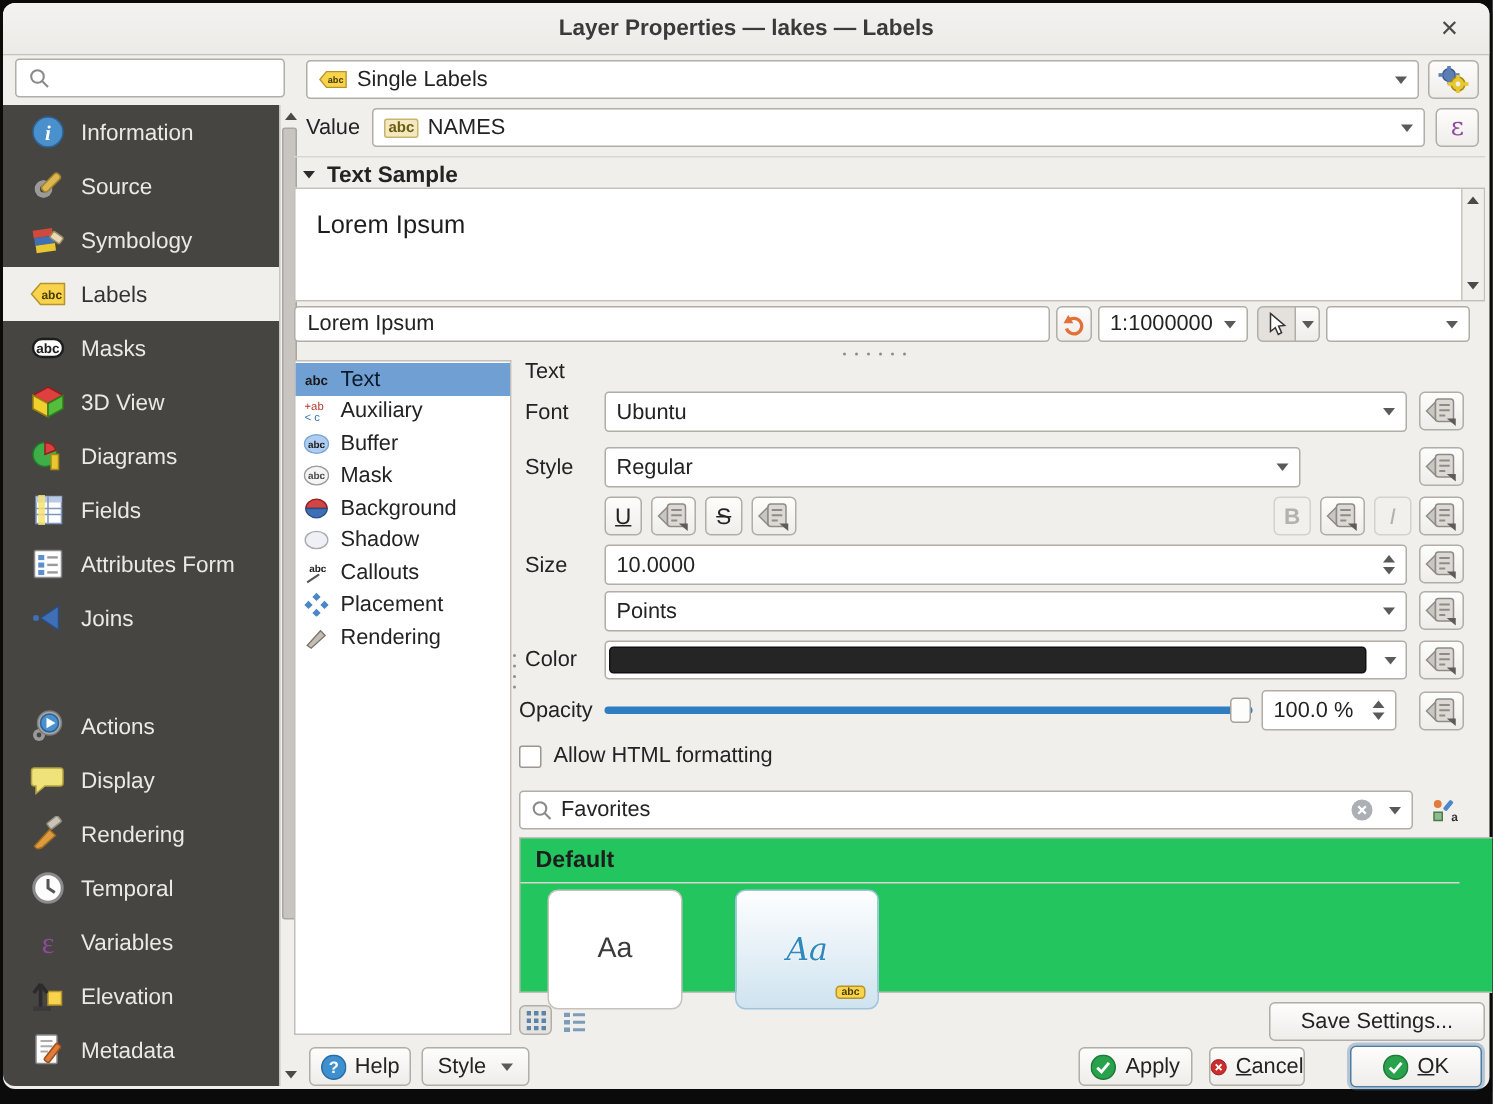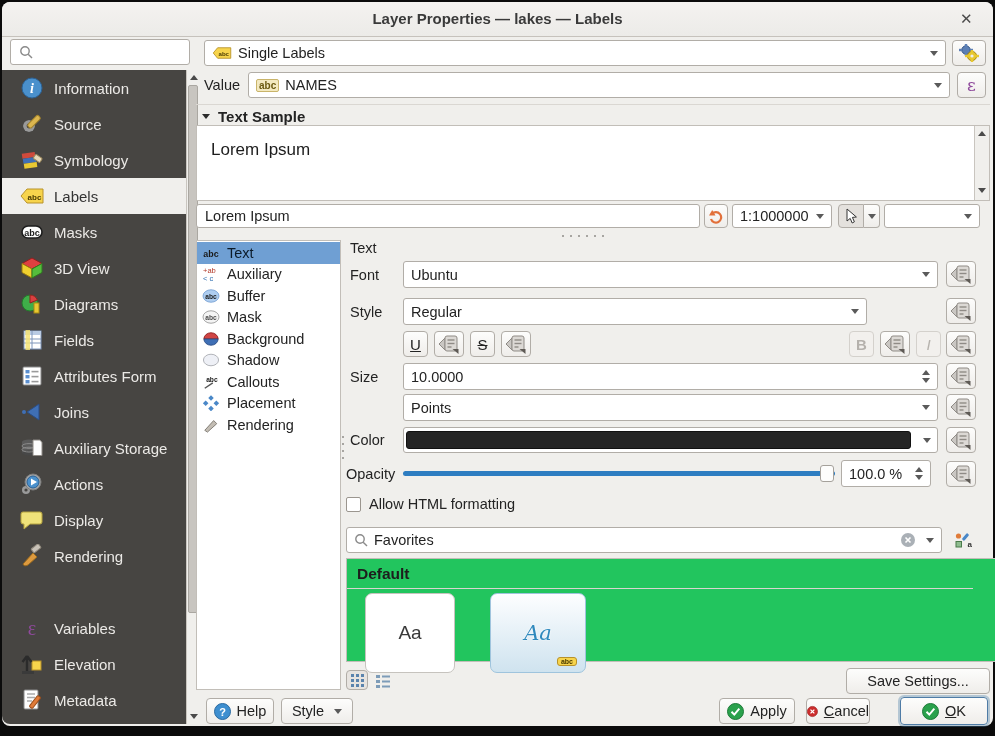--- a/index.html
+++ b/index.html
@@ -154,31 +154,20 @@
         </svg>
       <span>Attributes Form</span>
     </div>
     <div class="sbi" style="top:324px">
       <svg width="24" height="24" viewBox="0 0 24 24">
           <polygon points="19,4 7,12 19,20" fill="#3f6fb5" stroke="#2a4d85"></polygon>
           <circle cx="4" cy="12" r="2" fill="#3f6fb5"></circle>
         </svg>
       <span>Joins</span>
     </div>
-    <div class="sbi" style="top:360px">
-      <svg width="24" height="24" viewBox="0 0 24 24">
-          <ellipse cx="9" cy="6" rx="7" ry="2.6" fill="#5a5a5a"></ellipse>
-          <rect x="2" y="6" width="14" height="11" fill="#5a5a5a"></rect>
-          <ellipse cx="9" cy="17" rx="7" ry="2.6" fill="#474747"></ellipse>
-          <ellipse cx="9" cy="10" rx="7" ry="2.4" fill="none" stroke="#8a8a8a"></ellipse>
-          <ellipse cx="9" cy="13.6" rx="7" ry="2.4" fill="none" stroke="#8a8a8a"></ellipse>
-          <path d="M13 4 h7 l2 2.5 v13 h-9 z" fill="#fdfdfd" stroke="#8f8b86"></path>
-        </svg>
-      <span>Auxiliary Storage</span>
-    </div>
     <div class="sbi" style="top:396px">
       <svg width="24" height="24" viewBox="0 0 24 24">
           <circle cx="6" cy="18" r="4" fill="#9a9a9a"></circle>
           <circle cx="6" cy="18" r="1.6" fill="#474542"></circle>
           <circle cx="13" cy="10" r="8" fill="#a8a8a8" stroke="#7c7c7c"></circle>
           <circle cx="13" cy="10" r="6" fill="#4a90cc" stroke="#2c6295"></circle>
           <polygon points="11,6.5 17,10 11,13.5" fill="#fff"></polygon>
         </svg>
       <span>Actions</span>
     </div>
@@ -187,20 +176,27 @@
           <path d="M3 3 h17 a2 2 0 0 1 2 2 v8 a2 2 0 0 1 -2 2 h-10 l-6 5 v-5 h-1 a2 2 0 0 1 -2 -2 v-8 a2 2 0 0 1 2 -2 z" fill="#efe27a" stroke="#b5a33e"></path>
         </svg>
       <span>Display</span>
     </div>
     <div class="sbi" style="top:468px">
       <svg width="24" height="24" viewBox="0 0 24 24">
           <rect x="12" y="2" width="9" height="5" rx="1" fill="#c9c2b8" stroke="#8f887c" transform="rotate(-38 16 5)"></rect>
           <path d="M3 20 L13 9 L17 13 L8 21 Q4 23 3 20 Z" fill="#dd9a3f" stroke="#9c6b1e"></path>
         </svg>
       <span>Rendering</span>
+    </div>
+    <div class="sbi" style="top:504px">
+      <svg width="24" height="24" viewBox="0 0 24 24">
+          <circle cx="12" cy="12" r="9.5" fill="#fdfdfd" stroke="#8a8a8a" stroke-width="2"></circle>
+          <path d="M12 6 v6 l4.5 3" stroke="#555" stroke-width="2" fill="none"></path>
+        </svg>
+      <span>Temporal</span>
     </div>
     <div class="sbi" style="top:540px">
       <svg width="24" height="24" viewBox="0 0 24 24">
           <text x="12" y="19" font-size="20" font-family="serif" fill="#8f4a9c" text-anchor="middle">ε</text>
         </svg>
       <span>Variables</span>
     </div>
     <div class="sbi" style="top:576px">
       <svg width="24" height="24" viewBox="0 0 24 24">
           <rect x="12" y="9" width="9" height="9" fill="#f7d44c" stroke="#b8922a"></rect>

